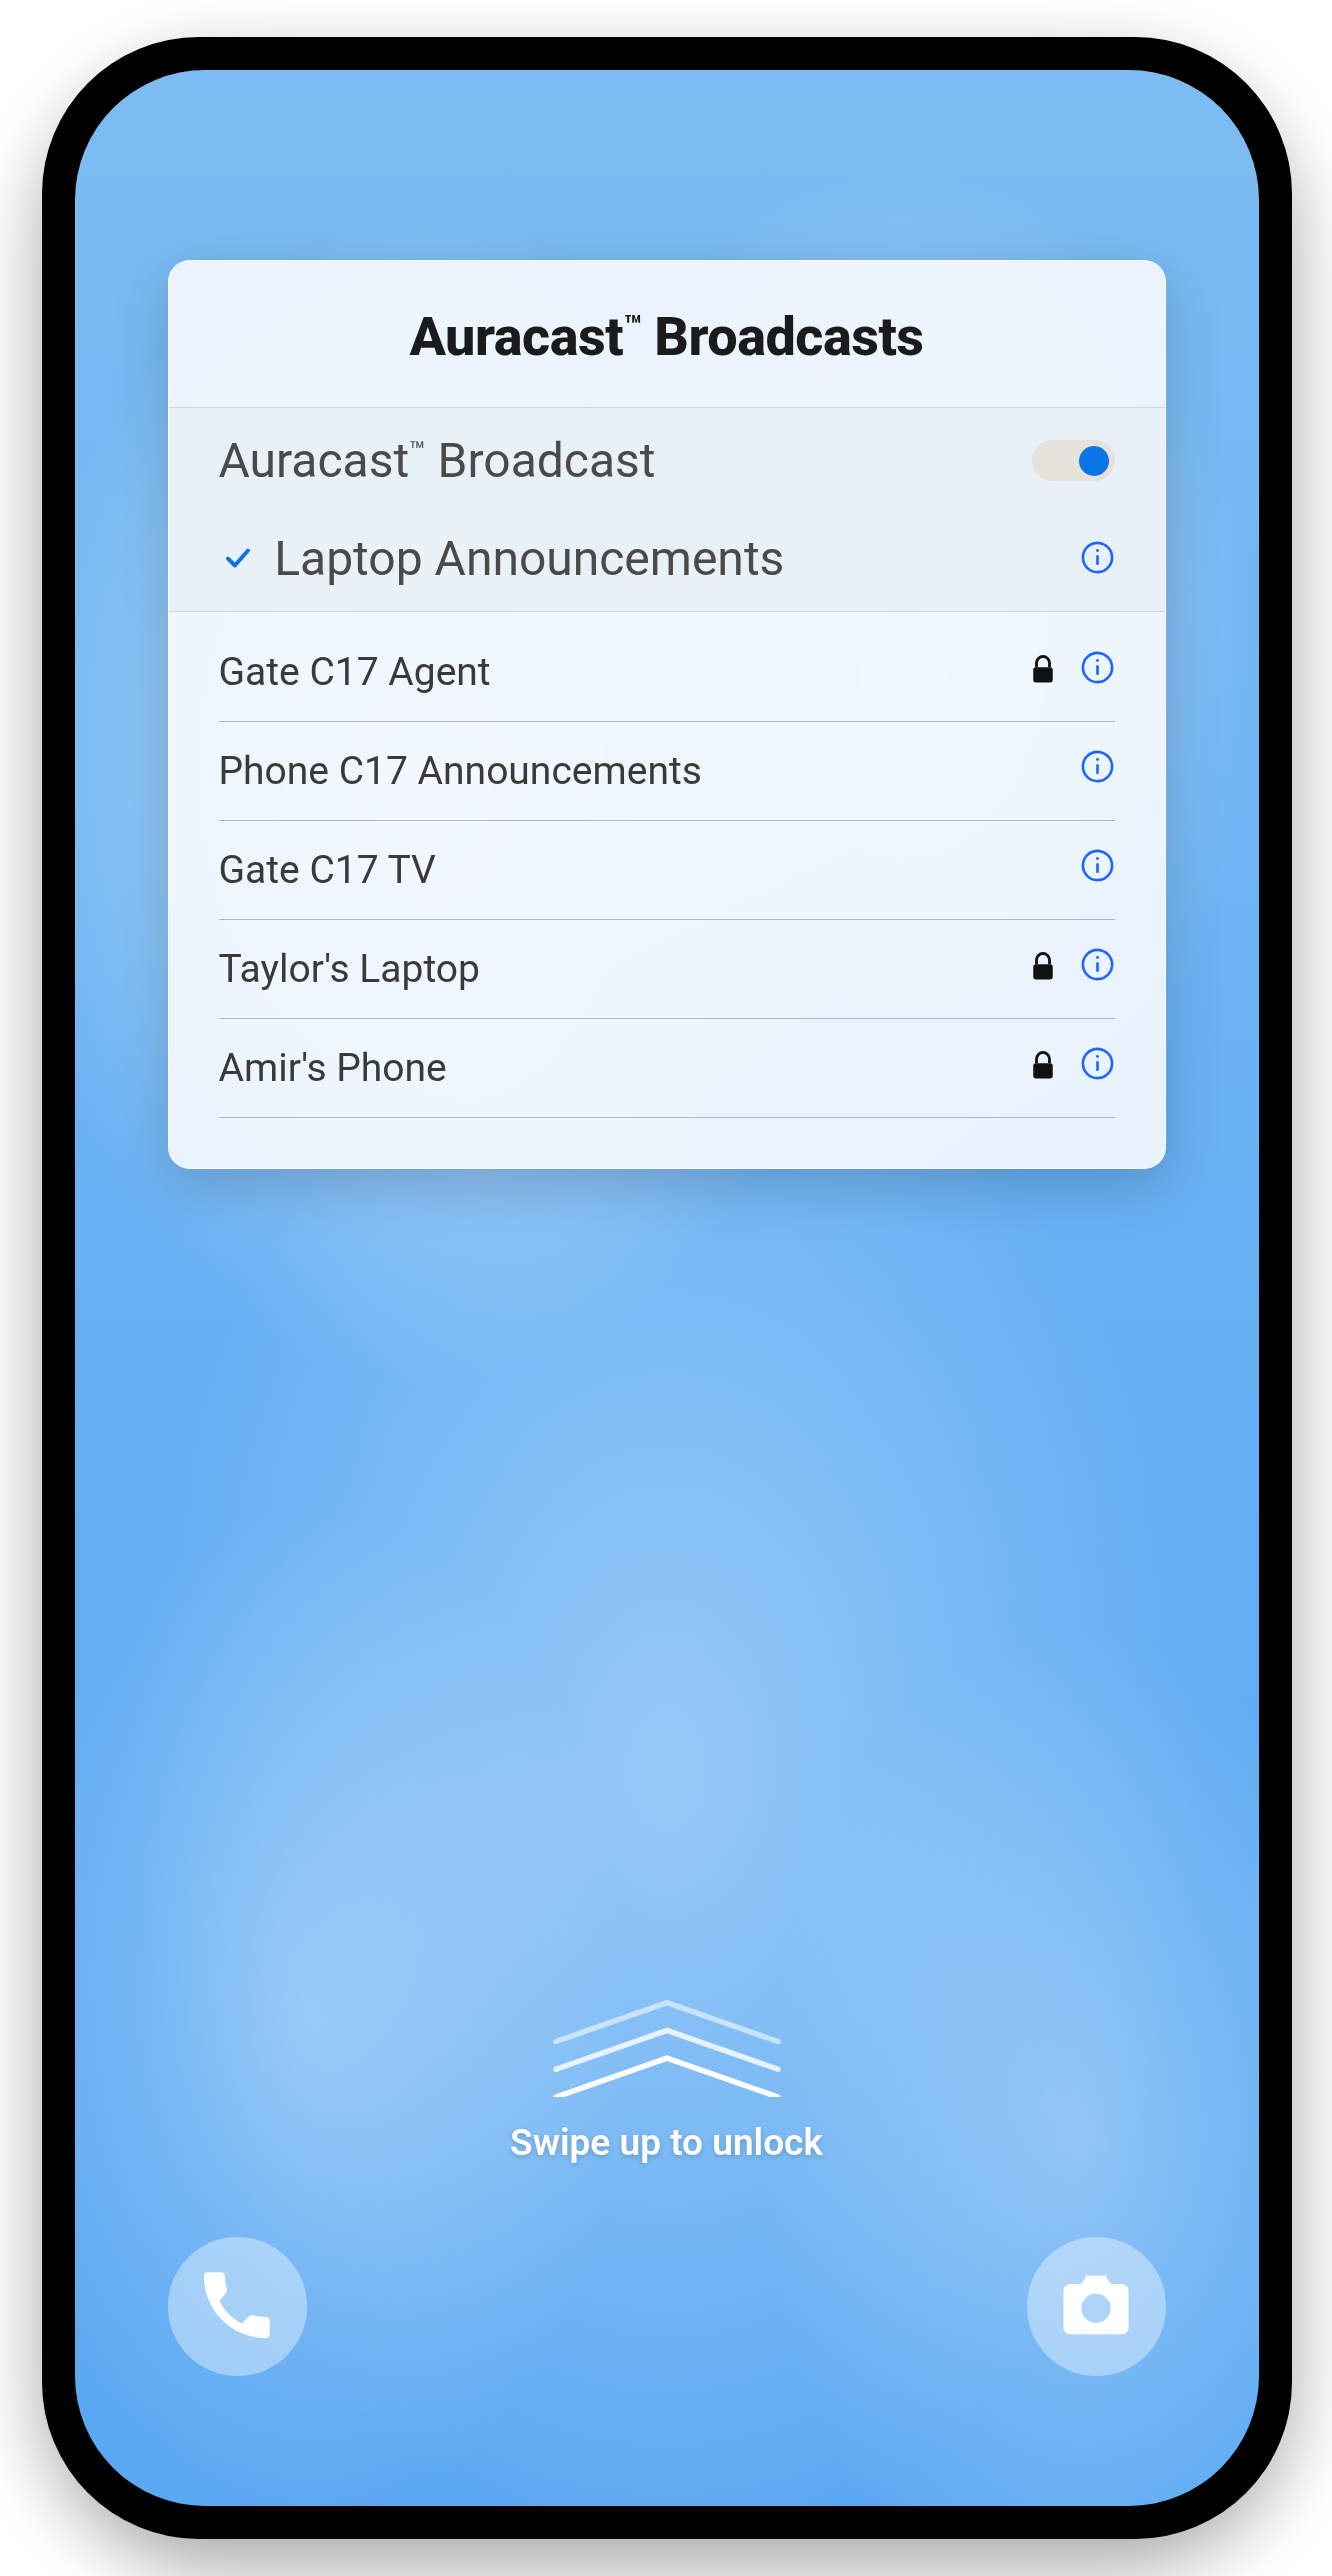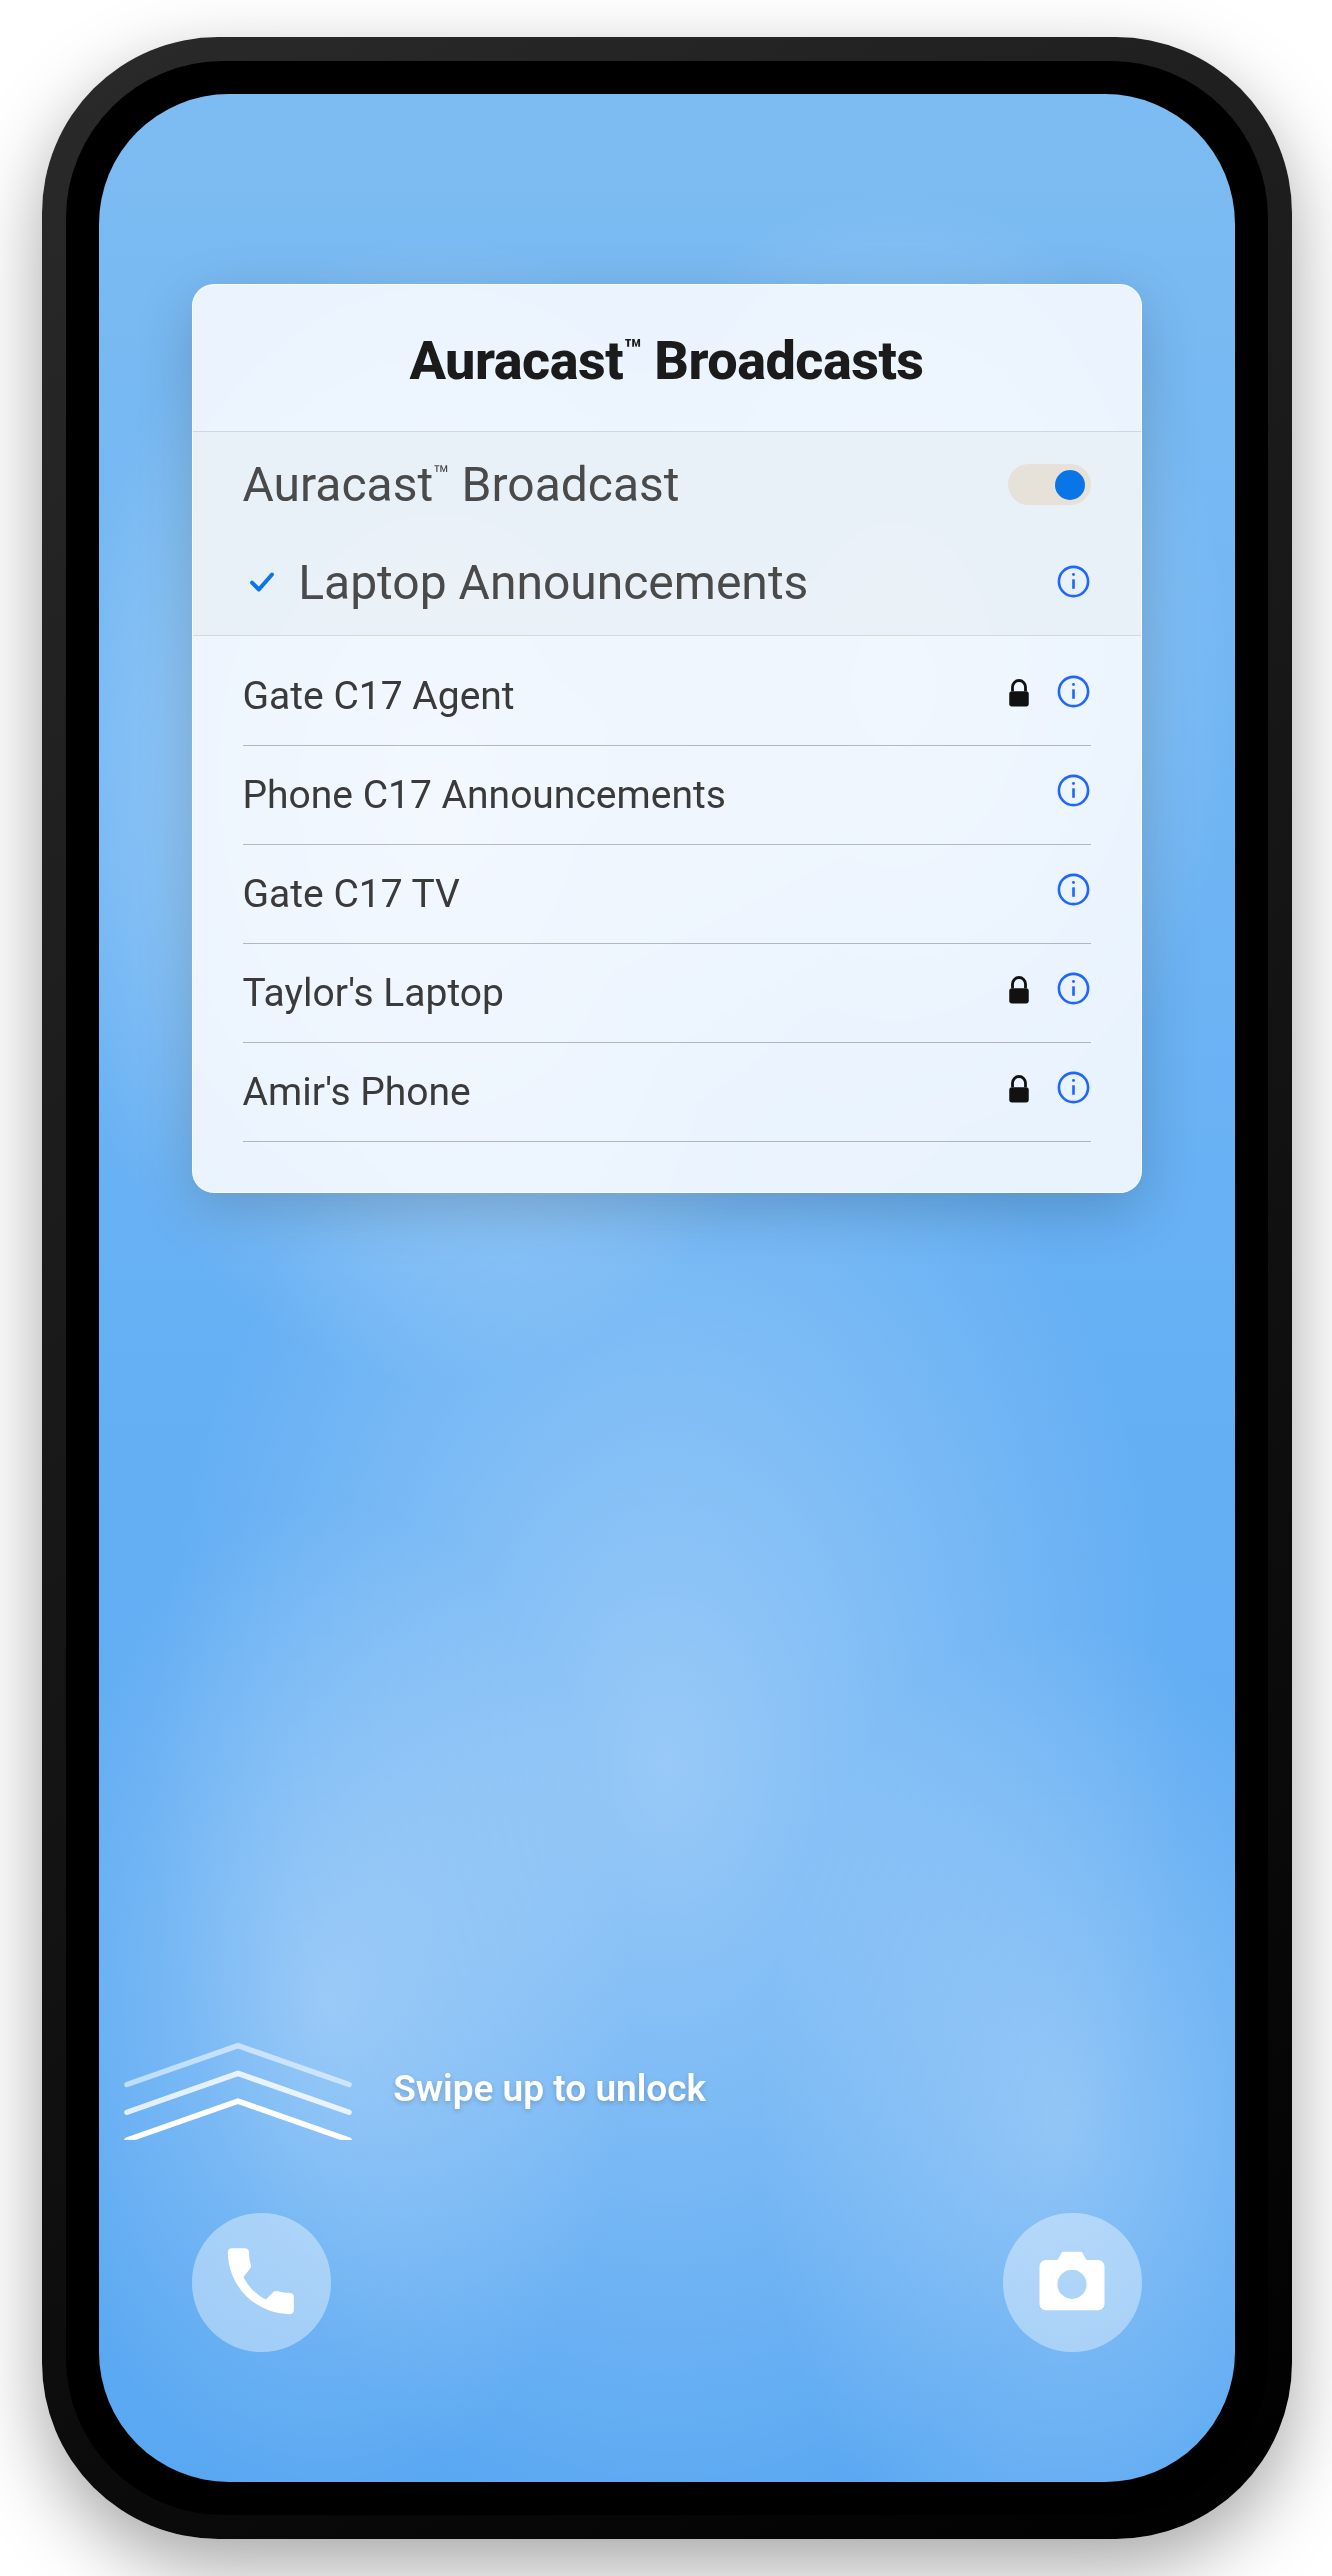--- a/index.html
+++ b/index.html
@@ -16,21 +16,20 @@
     display: flex;
     align-items: center;
     justify-content: center;
   }
   
   .phone-outer {
     width: 1250px;
     height: 2502px;
     background: linear-gradient(145deg, #2a2a2a, #000);
     border-radius: 176px;
-    padding: 24px;
     box-shadow: 0 28px 74px rgba(0,0,0,0.35);
   }
   .phone-mid {
     width: 100%;
     height: 100%;
     background: #000;
     border-radius: 157px;
     padding: 33px;
   }
   .screen {
@@ -121,21 +120,21 @@
   .list .item .icons { display: flex; align-items: center; gap: 24px; }
 
   .info-circ { width: 35px; height: 35px; }
   .lock { width: 26px; height: 31px; }
 
   
   .swipe-block {
     position: absolute;
     left: 0; right: 0;
     bottom: 342px;
-    display: flex; flex-direction: row; align-items: center; gap: 16.7px;
+    display: flex; flex-direction: column; align-items: center; gap: 16.7px;
   }
   .chevrons { display: flex; flex-direction: column; align-items: center; gap: -3.7px; }
   .chevrons svg { display: block; }
   .swipe-text {
     color: #ffffff;
     font-size: 37px;
     font-weight: 600;
     text-shadow: 0 1.9px 5.6px rgba(0,0,0,0.18);
     margin-top: 7.4px;
   }

